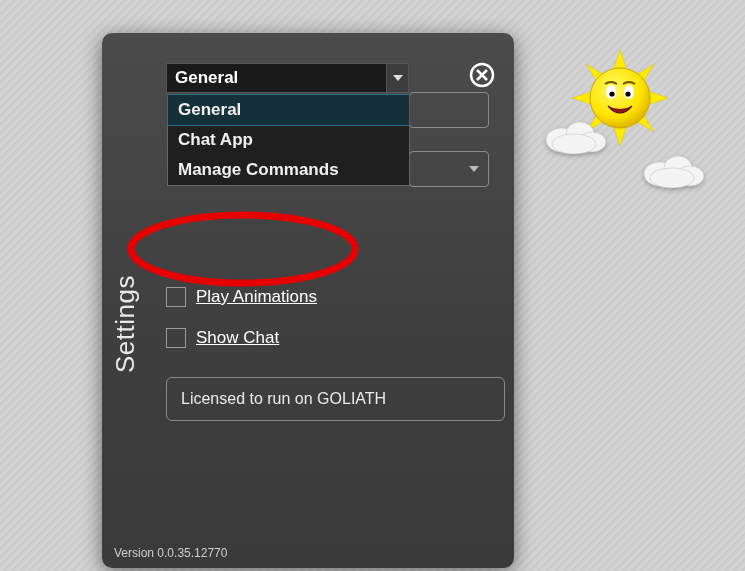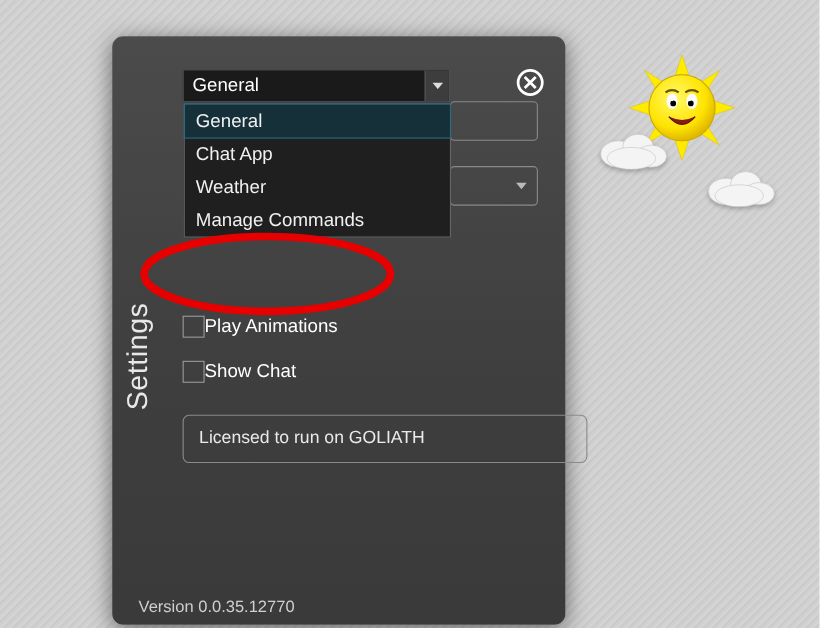--- a/index.html
+++ b/index.html
@@ -58,20 +58,21 @@
     position: relative;
     width: 243px;
     height: 30px;
     background: #1a1a1a;
     border: 1px solid #555;
     color: #fff;
     font-size: 17px;
     line-height: 28px;
     padding: 0 8px;
     cursor: pointer;
+    font-weight: bold;
   }
   .select-arrow-box {
     position: absolute;
     right: 0; top: 0;
     width: 22px; height: 100%;
     background: #3d3d3d;
     border-left: 1px solid #555;
     display: flex; align-items: center; justify-content: center;
   }
   .select-arrow-box svg { display: block; }
@@ -123,52 +124,54 @@
     position: absolute;
     right: 4px; top: 0; bottom: 0; width: 20px;
     display: flex; align-items: center; justify-content: center;
   }
 
   
   .check-row {
     position: absolute;
     display: flex;
     align-items: center;
+    gap: 10px;
     font-size: 17px;
+    text-decoration: underline;
   }
   .chkbox {
     width: 20px; height: 20px;
     border: 1px solid #9a9a9a;
     background: transparent;
     cursor: pointer;
   }
   .row-anim { left: 64px; top: 254px; }
   .row-chat { left: 64px; top: 295px; }
 
   
   .license {
     position: absolute;
     left: 64px;
     top: 344px;
-    width: 368px;
+    width: 339px;
     height: 44px;
     border: 1px solid #8a8a8a;
     border-radius: 6px;
     display: flex;
     align-items: center;
     padding: 0 14px;
     font-size: 16px;
     color: #eaeaea;
   }
 
   .version {
     position: absolute;
-    left: 24px;
+    left: 12px;
     bottom: 8px;
-    font-size: 15px;
+    font-size: 12px;
     color: #cfcfcf;
   }
 
   
   .anno {
     position: absolute;
     left: 125px;
     top: 208px;
     width: 236px;
     height: 82px;
@@ -212,21 +215,20 @@
       <span>General</span>
       <div class="select-arrow-box">
         <svg width="10" height="6" viewBox="0 0 10 6">
           <polygon points="0,0 10,0 5,6" fill="#ddd"></polygon>
         </svg>
       </div>
 
       <div class="dropdown-list">
         <div class="dropdown-item selected">General</div>
         <div class="dropdown-item">Chat App</div>
-        <div class="dropdown-item">Weather</div>
         <div class="dropdown-item">Manage Commands</div>
       </div>
     </div>
   </div>
 
   <div class="obscured-box1"></div>
   <div class="obscured-box2">
     <div class="mini-arrow">
       <svg width="10" height="6" viewBox="0 0 10 6">
         <polygon points="0,0 10,0 5,6" fill="#bbb"></polygon>

